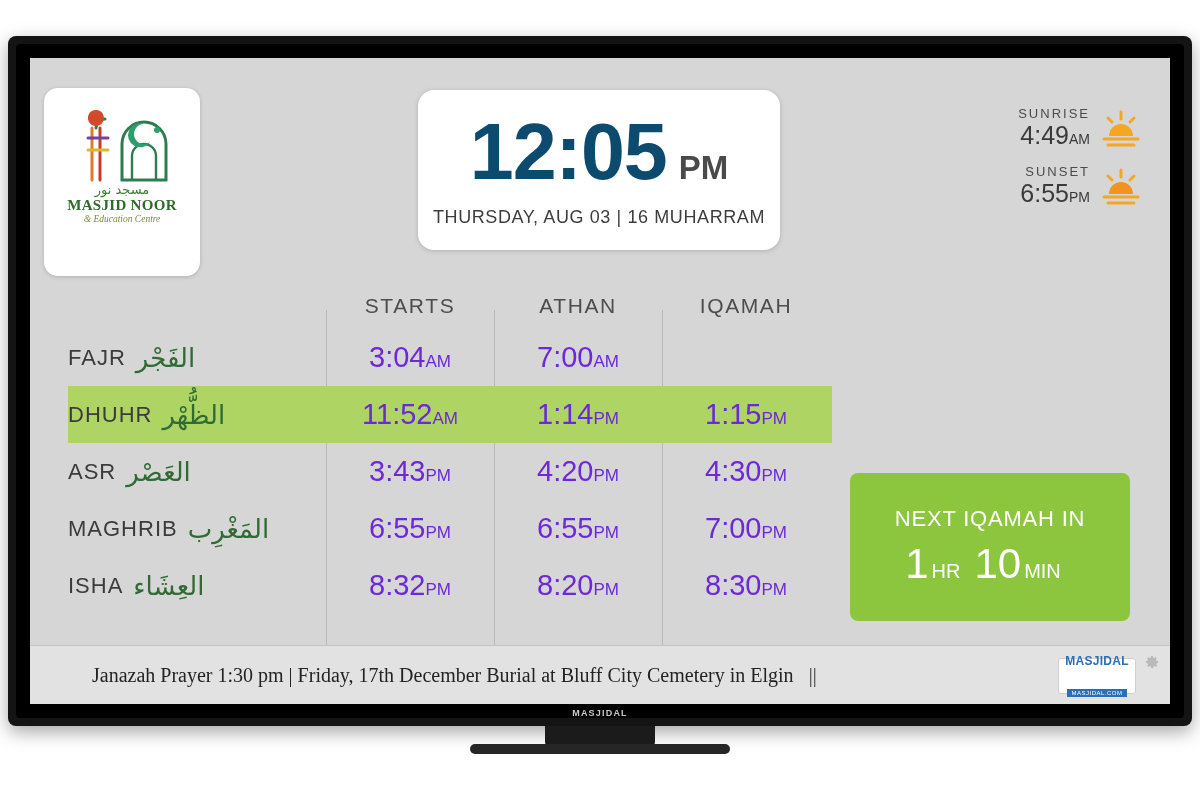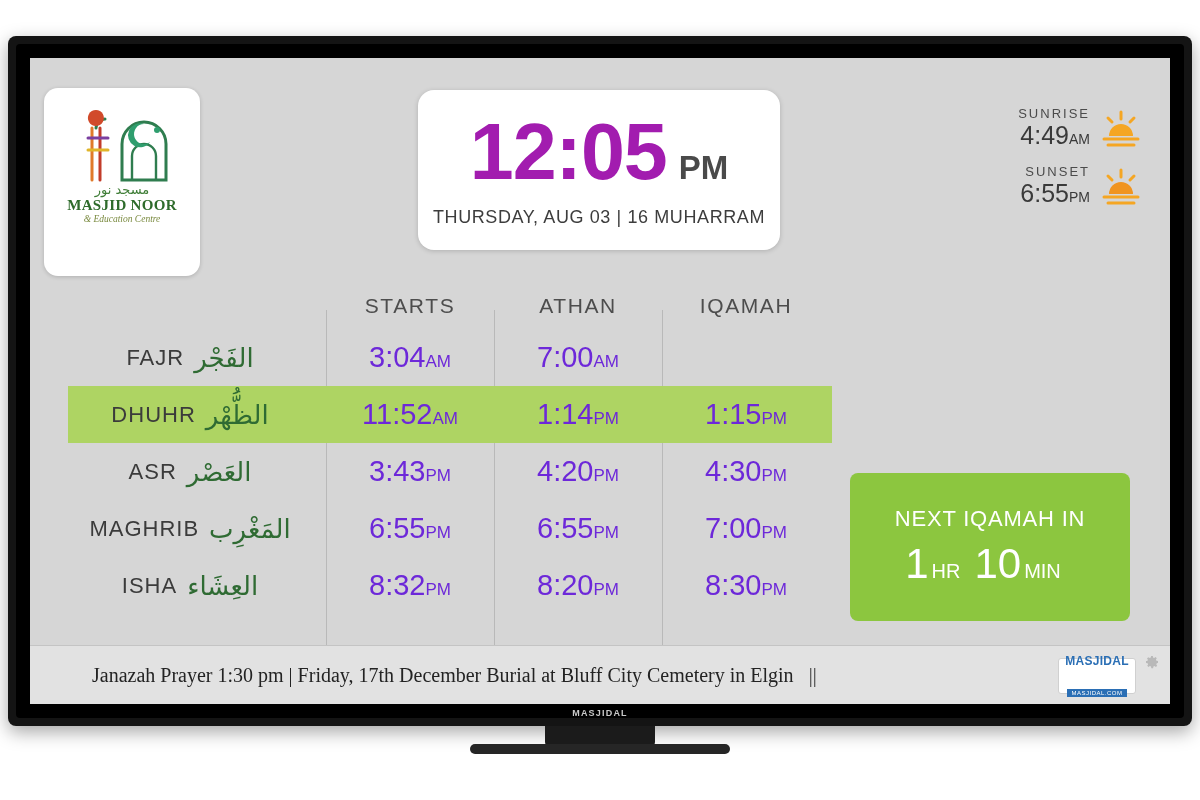--- a/index.html
+++ b/index.html
@@ -133,21 +133,21 @@
     box-sizing: border-box;
   }
   .clock-row {
     display: flex;
     align-items: baseline;
     justify-content: center;
   }
   .clock-time {
     font-size: 79px;
     font-weight: bold;
-    color: #a21caf;
+    color: #0c4a6e;
     letter-spacing: -1px;
     line-height: 1;
   }
   .clock-mer {
     font-size: 33px;
     font-weight: bold;
     color: #4a4a4a;
     margin-left: 12px;
   }
   .clock-date {
@@ -211,21 +211,21 @@
     align-items: center;
     height: 57px;
     position: relative;
   }
   .prow.active { background: #aed463; }
 
   .pname-wrap {
     width: 258px;
     display: flex;
     align-items: center;
-    justify-content: center;
+    justify-content: flex-start;
     padding-right: 14px;
     box-sizing: border-box;
   }
   .pname {
     font-size: 22px;
     color: #3b3b3b;
     letter-spacing: 1px;
     font-weight: normal;
   }
   .pname-ar {

